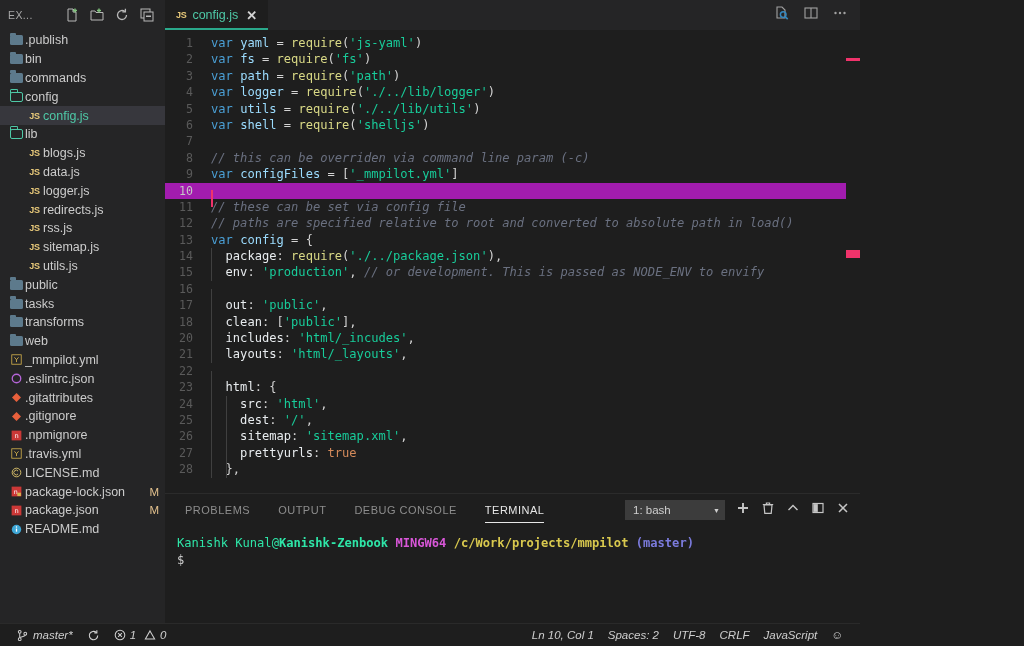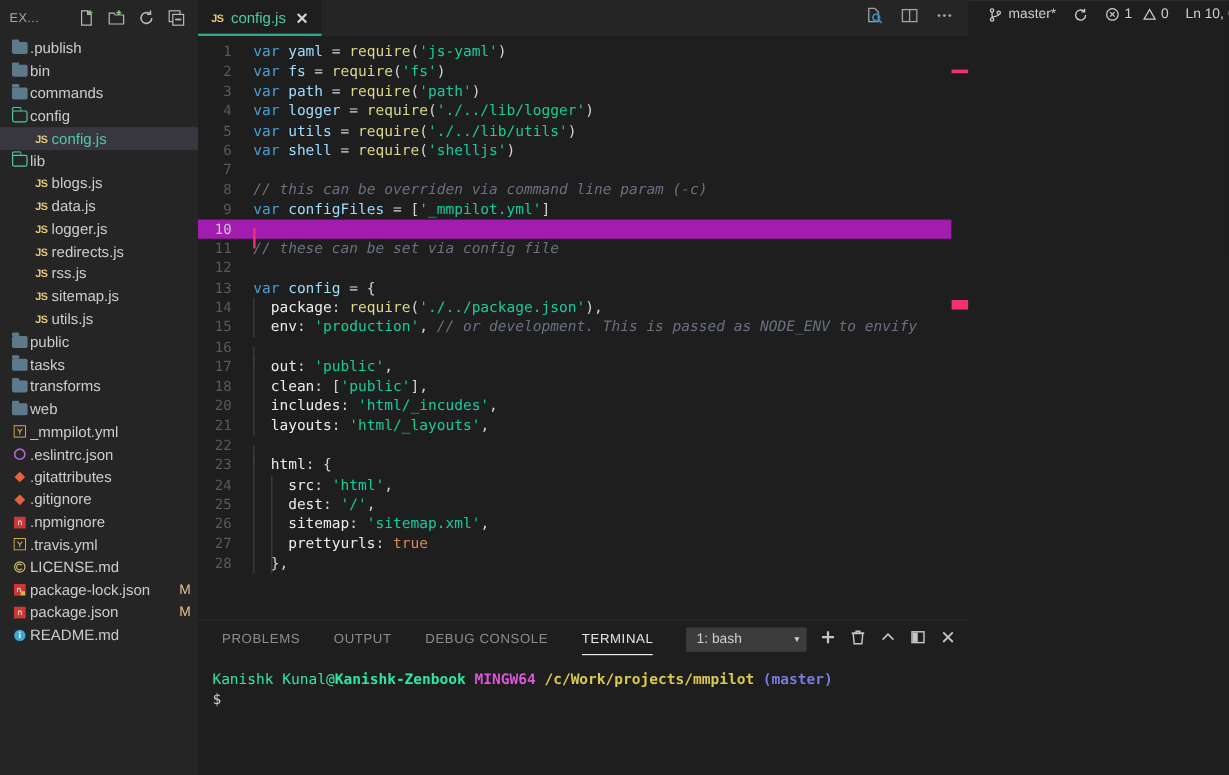--- a/index.html
+++ b/index.html
@@ -3,21 +3,21 @@
 <meta charset="utf-8">
 <style>
   * { box-sizing: border-box; margin: 0; padding: 0; }
   html, body {
     width: 1024px; height: 646px;
     background: #1e1e1e;
     font-family: "Liberation Sans", sans-serif;
     overflow: hidden;
     color: #cccccc;
   }
-  .app { position: relative; width: 860px; height: 646px; display: flex; }
+  .app { position: relative; width: 860px; height: 646px; display: flex; flex-direction: column; }
   .body-row { display: flex; flex: 1 1 auto; min-height: 0; }
 
   
   .sidebar {
     width: 165px; flex: 0 0 165px;
     background: #252526;
     display: flex; flex-direction: column;
     min-height: 0;
   }
   .sb-header {
@@ -133,21 +133,21 @@
   .t-prompt { color: #d0d0d0; }
 
   
   .status {
     height: 23px; flex: 0 0 23px; background: #1e1e1e;
     display: flex; align-items: center; font-size: 11.5px; color: #cfcfcf;
     border-top: 1px solid #2a2a2a;
   }
   .st-left { display: flex; align-items: center; padding-left: 9px; gap: 0; }
   .st-right { margin-left: auto; display: flex; align-items: center; padding-right: 10px; }
-  .st-item { padding: 0 7px; display: flex; align-items: center; gap: 4px; height: 23px; white-space: nowrap; }
+  .st-item { padding: 0 7px; display: flex; align-items: center; gap: 4px; height: 23px; white-space: nowrap; font-style: italic; }
   .st-item svg { display: block; }
 </style>
 </head>
 <body>
 
 <div class="app">
   <div class="body-row">
 
     <div class="sidebar">
       <div class="sb-header">
@@ -444,21 +444,21 @@
             <div class="cline"><span class="gut">2</span><span class="txt"><span class="kw">var</span><span class="pun"> </span><span class="var">fs</span><span class="pun"> = </span><span class="fn">require</span><span class="pun">(</span><span class="str">'fs'</span><span class="pun">)</span></span></div>
             <div class="cline"><span class="gut">3</span><span class="txt"><span class="kw">var</span><span class="pun"> </span><span class="var">path</span><span class="pun"> = </span><span class="fn">require</span><span class="pun">(</span><span class="str">'path'</span><span class="pun">)</span></span></div>
             <div class="cline"><span class="gut">4</span><span class="txt"><span class="kw">var</span><span class="pun"> </span><span class="var">logger</span><span class="pun"> = </span><span class="fn">require</span><span class="pun">(</span><span class="str">'./../lib/logger'</span><span class="pun">)</span></span></div>
             <div class="cline"><span class="gut">5</span><span class="txt"><span class="kw">var</span><span class="pun"> </span><span class="var">utils</span><span class="pun"> = </span><span class="fn">require</span><span class="pun">(</span><span class="str">'./../lib/utils'</span><span class="pun">)</span></span></div>
             <div class="cline"><span class="gut">6</span><span class="txt"><span class="kw">var</span><span class="pun"> </span><span class="var">shell</span><span class="pun"> = </span><span class="fn">require</span><span class="pun">(</span><span class="str">'shelljs'</span><span class="pun">)</span></span></div>
             <div class="cline"><span class="gut">7</span><span class="txt"></span></div>
             <div class="cline"><span class="gut">8</span><span class="txt"><span class="cmt">// this can be overriden via command line param (-c)</span></span></div>
             <div class="cline"><span class="gut">9</span><span class="txt"><span class="kw">var</span><span class="pun"> </span><span class="var">configFiles</span><span class="pun"> = </span><span class="brk">[</span><span class="str">'_mmpilot.yml'</span><span class="brk">]</span></span></div>
             <div class="cline active"><span class="gut">10</span><span class="txt"><span class="cur"></span></span></div>
             <div class="cline"><span class="gut">11</span><span class="txt"><span class="cmt">// these can be set via config file</span></span></div>
-            <div class="cline"><span class="gut">12</span></div>
+            <div class="cline"><span class="gut">12</span><span class="txt"><span class="cmt">// paths are specified relative to root and converted to absolute path in load()</span></span></div>
             <div class="cline"><span class="gut">13</span><span class="txt"><span class="kw">var</span><span class="pun"> </span><span class="var">config</span><span class="pun"> = </span><span class="brk">{</span></span></div>
             <div class="cline"><span class="gut">14</span><span class="txt"><span class="ind-guide" style="left:0px"></span><span class="prop">  package</span><span class="pun">: </span><span class="fn">require</span><span class="pun">(</span><span class="str">'./../package.json'</span><span class="pun">),</span></span></div>
             <div class="cline"><span class="gut">15</span><span class="txt"><span class="ind-guide" style="left:0px"></span><span class="prop">  env</span><span class="pun">: </span><span class="str">'production'</span><span class="pun">, </span><span class="cmt">// or development. This is passed as NODE_ENV to envify</span></span></div>
             <div class="cline"><span class="gut">16</span><span class="txt"><span class="ind-guide" style="left:0px"></span></span></div>
             <div class="cline"><span class="gut">17</span><span class="txt"><span class="ind-guide" style="left:0px"></span><span class="prop">  out</span><span class="pun">: </span><span class="str">'public'</span><span class="pun">,</span></span></div>
             <div class="cline"><span class="gut">18</span><span class="txt"><span class="ind-guide" style="left:0px"></span><span class="prop">  clean</span><span class="pun">: </span><span class="brk">[</span><span class="str">'public'</span><span class="brk">]</span><span class="pun">,</span></span></div>
             <div class="cline"><span class="gut">20</span><span class="txt"><span class="ind-guide" style="left:0px"></span><span class="prop">  includes</span><span class="pun">: </span><span class="str">'html/_incudes'</span><span class="pun">,</span></span></div>
             <div class="cline"><span class="gut">21</span><span class="txt"><span class="ind-guide" style="left:0px"></span><span class="prop">  layouts</span><span class="pun">: </span><span class="str">'html/_layouts'</span><span class="pun">,</span></span></div>
             <div class="cline"><span class="gut">22</span><span class="txt"><span class="ind-guide" style="left:0px"></span></span></div>
             <div class="cline"><span class="gut">23</span><span class="txt"><span class="ind-guide" style="left:0px"></span><span class="prop">  html</span><span class="pun">: </span><span class="brk">{</span></span></div>

